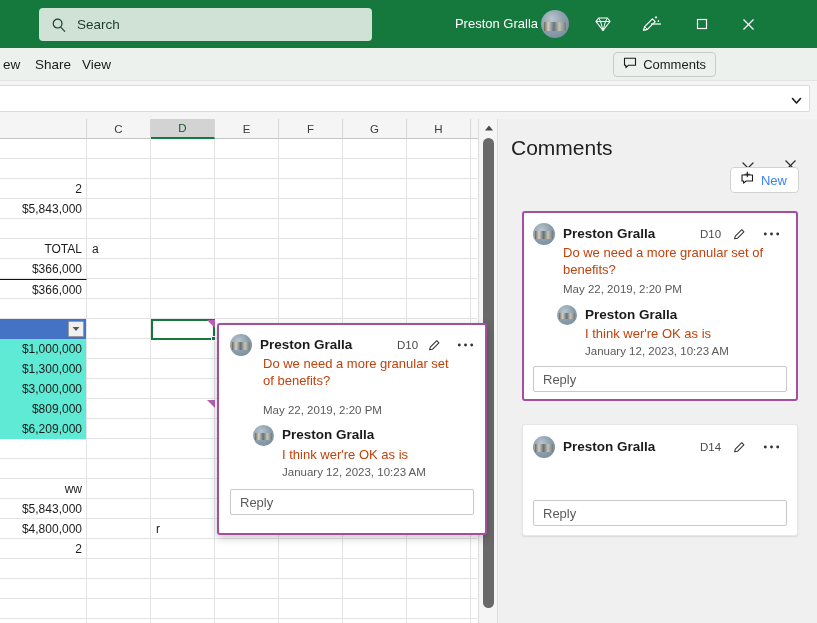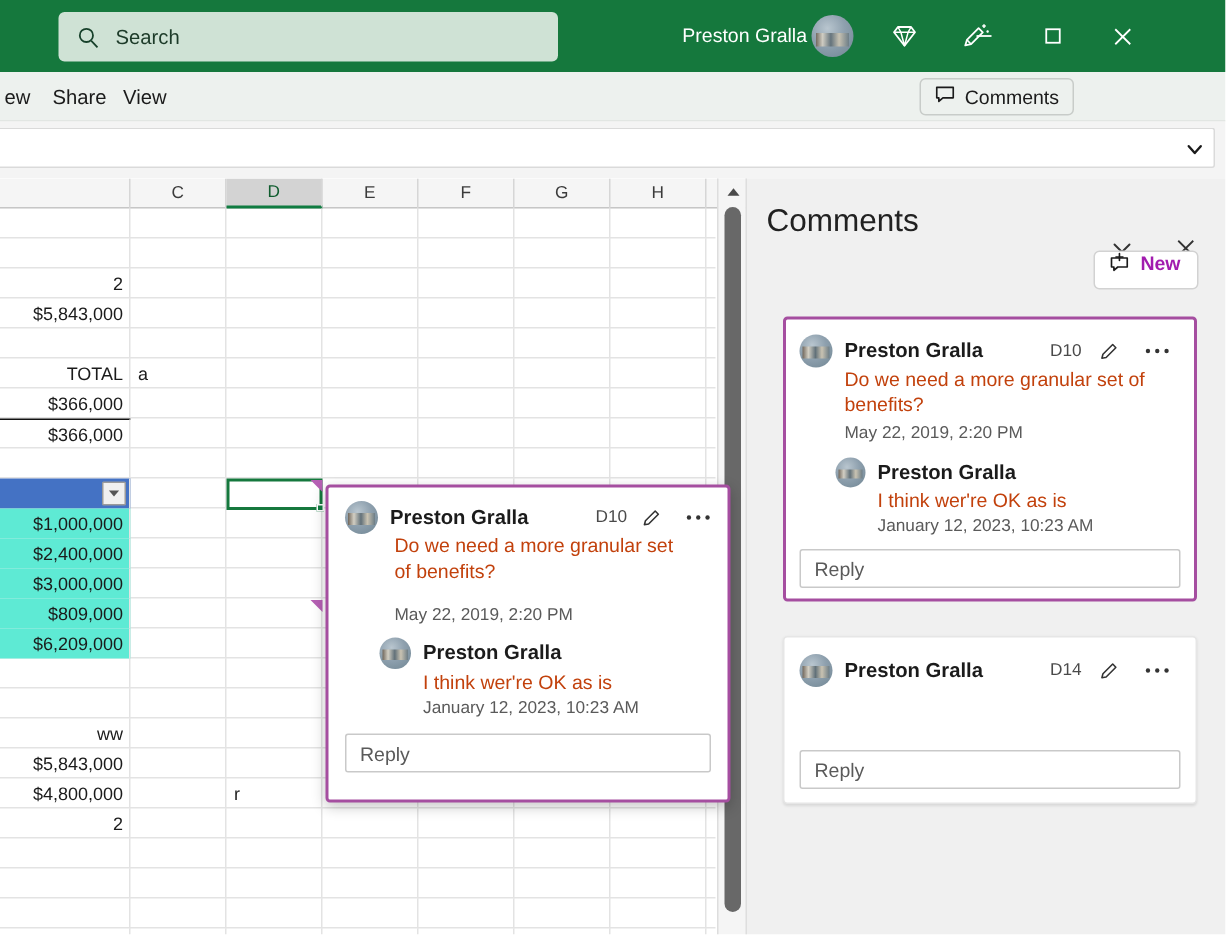--- a/index.html
+++ b/index.html
@@ -164,22 +164,22 @@
     position: absolute; left: 13px; top: 17px;
     font-size: 21px; color: #212121; font-weight: 400;
   }
   .cpanel-ic {
     position: absolute; top: 33px; width: 26px; height: 26px;
     display: flex; align-items: center; justify-content: center; cursor: pointer;
   }
   .new-btn {
     position: absolute; right: 18px; top: 48px; height: 26px;
     background: #ffffff; border: 1px solid #D2D2D2; border-radius: 4px;
-    display: flex; gap: 6px; padding: 0 11px 0 9px;
-    font-size: 13px; color: #a21caf; cursor: pointer; font-weight: bold;
+    display: flex; align-items: center; gap: 6px; padding: 0 11px 0 9px;
+    font-size: 13px; color: #3b82f6; cursor: pointer;
   }
 
   .ccard {
     position: absolute; left: 24px; width: 276px;
     background: #ffffff; border-radius: 3px;
   }
   .ccard.active { border: 2px solid #A54EA0; }
   .ccard.plain  { border: 1px solid #E6E6E6; box-shadow: 0 1px 2px rgba(0,0,0,.10); }
 
   .avatar {
@@ -402,21 +402,21 @@
         <div class="grow" style="top: 200px;">
           <div class="cell ta-r hi" style="left: 0px; width: 87px;">$1,000,000</div>
           <div class="cell" style="left: 87px; width: 64px;"></div>
           <div class="cell" style="left: 151px; width: 64px;"></div>
           <div class="cell" style="left: 215px; width: 64px;"></div>
           <div class="cell" style="left: 279px; width: 64px;"></div>
           <div class="cell" style="left: 343px; width: 64px;"></div>
           <div class="cell" style="left: 407px; width: 64px;"></div>
         </div>
         <div class="grow" style="top: 220px;">
-          <div class="cell ta-r hi" style="left: 0px; width: 87px;">$2,400,000</div>
+          <div class="cell ta-r hi" style="left: 0px; width: 87px;">$1,300,000</div>
           <div class="cell" style="left: 87px; width: 64px;"></div>
           <div class="cell" style="left: 151px; width: 64px;"></div>
           <div class="cell" style="left: 215px; width: 64px;"></div>
           <div class="cell" style="left: 279px; width: 64px;"></div>
           <div class="cell" style="left: 343px; width: 64px;"></div>
           <div class="cell" style="left: 407px; width: 64px;"></div>
         </div>
         <div class="grow" style="top: 240px;">
           <div class="cell ta-r hi" style="left: 0px; width: 87px;">$3,000,000</div>
           <div class="cell" style="left: 87px; width: 64px;"></div>

